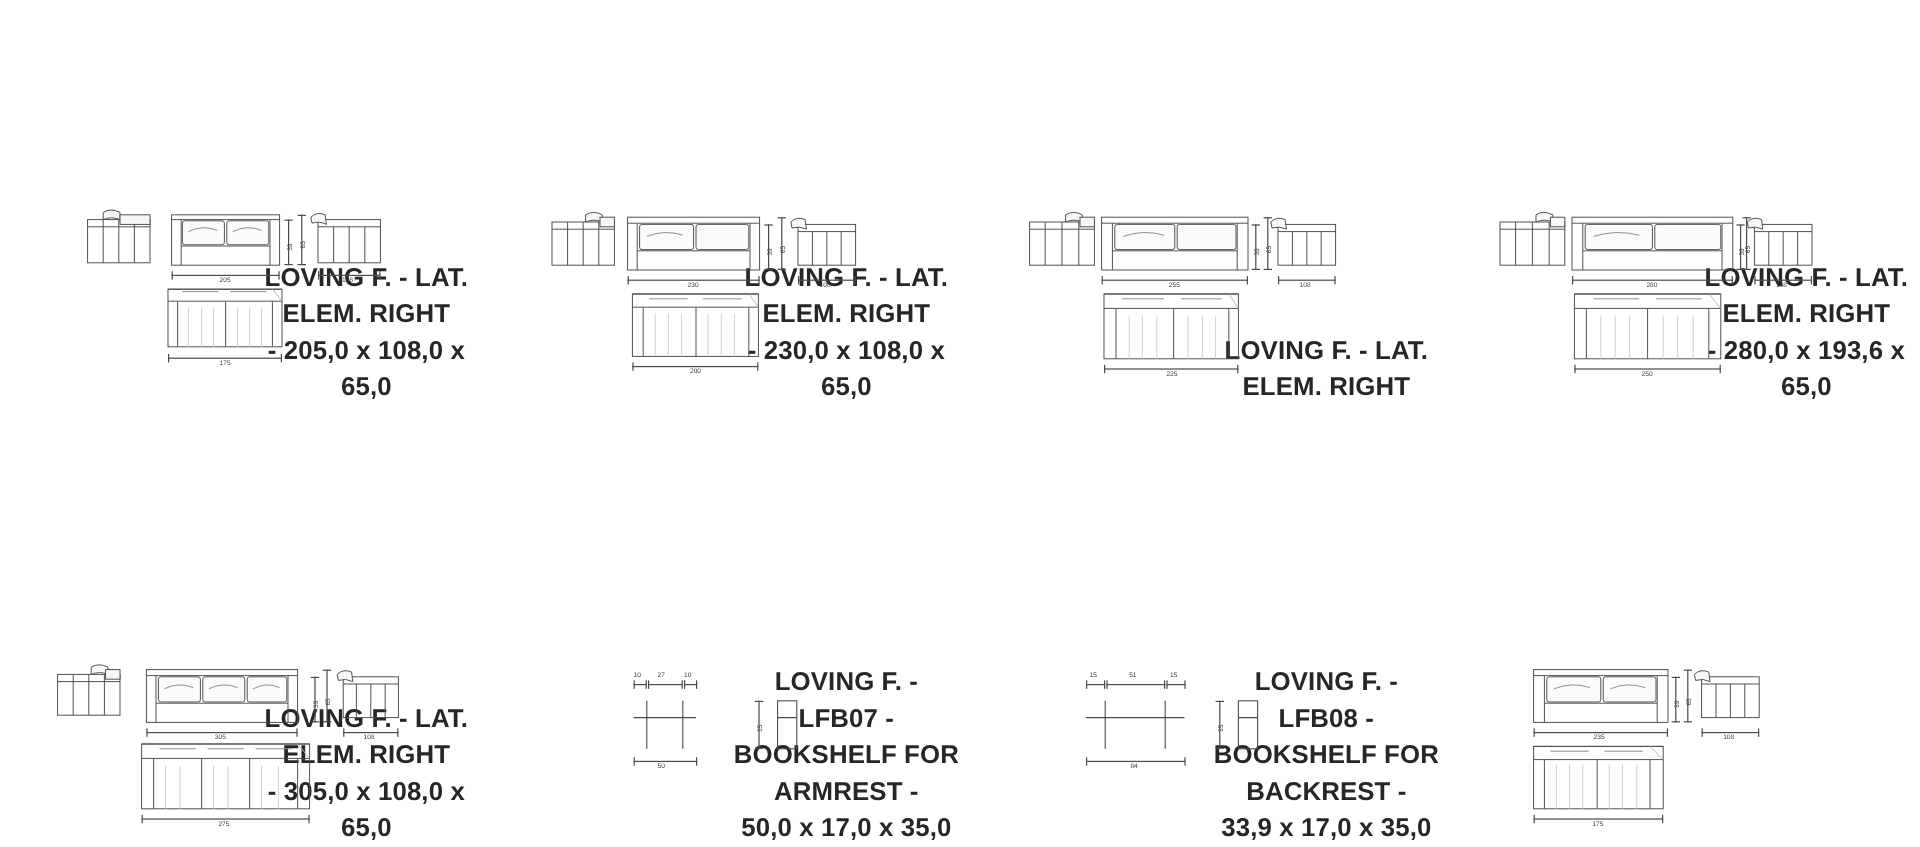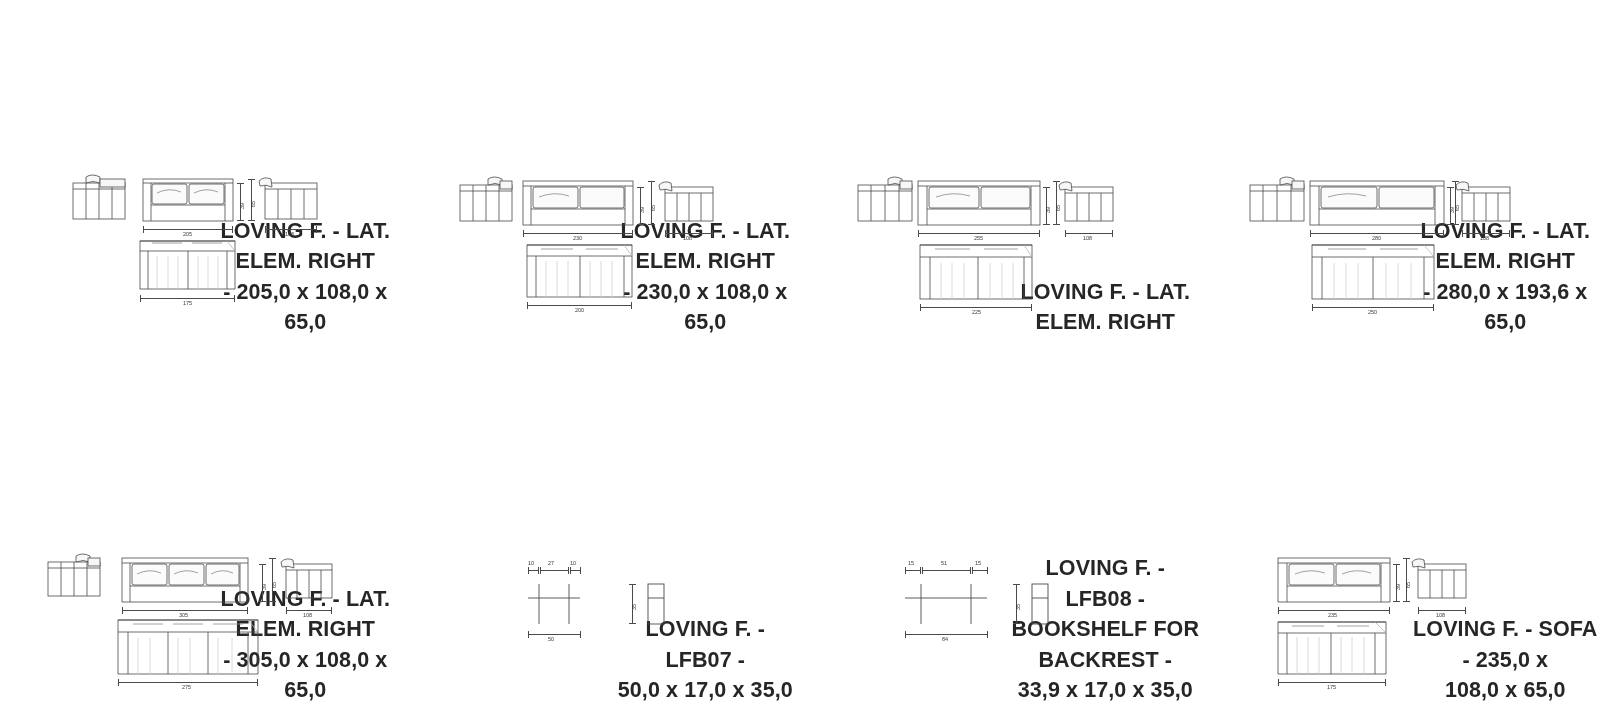--- a/index.html
+++ b/index.html
@@ -354,20 +354,21 @@
         <div class="dim-text" style="left:170px; top:54px;">10</div>
 
         <div class="dimline" style="left:128px; top:128px; width:53px;"></div>
         <div class="dim-text" style="left:148px; top:130px;">50</div>
 
         <div class="dimline vert" style="left:232px; top:78px; height:40px;"></div>
         <div class="dim-text v" style="left:231px; top:104px;">35</div>
       </div>
       <div class="caption" style="margin-top:80px;">
         <div>LOVING F. - LFB07 -</div>
+        <div>BOOKSHELF FOR ARMREST -</div>
         <div>50,0 x 17,0 x 35,0</div>
       </div>
     </div>
 
     <div class="cell row2">
       <div class="drawing">
         <svg class="sofa-svg" width="400" height="200" viewBox="0 0 400 200">
           <g stroke="#4a4a4a" fill="none" stroke-width="0.9">
             <path d="M105 92 h82"></path>
             <path d="M121 78 v40"></path>
@@ -430,20 +431,16 @@
 
         <div class="dimline vert" style="left:196px; top:58px; height:38px;"></div>
         <div class="dim-text v" style="left:195px; top:84px;">39</div>
 
         <div class="dimline vert" style="left:206px; top:52px; height:44px;"></div>
         <div class="dim-text v" style="left:205px; top:82px;">65</div>
 
         <div class="dimline" style="left:78px; top:176px; width:108px;"></div>
         <div class="dim-text" style="left:127px; top:178px;">175</div>
       </div>
-      <div class="caption" style="margin-top:80px;">
-        <div>LOVING F. - SOFA - 235,0 x</div>
-        <div>108,0 x 65,0</div>
-      </div>
     </div>
 
   </div>
 </div>
 
 </body></html>

